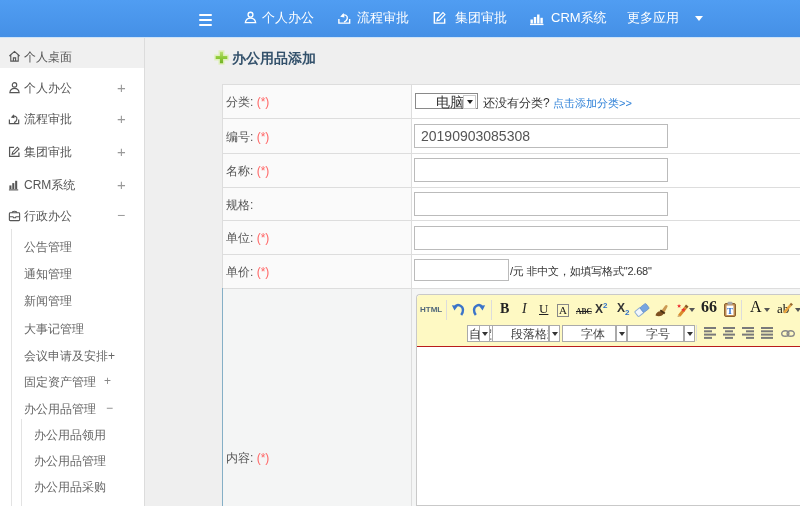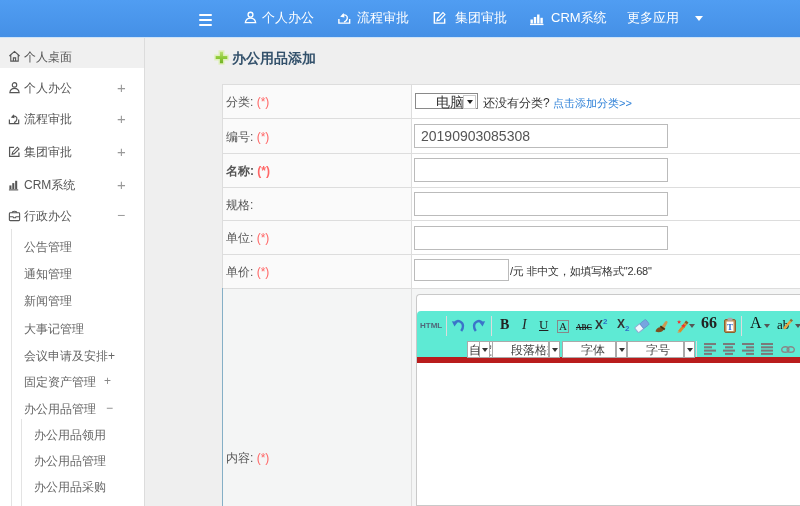--- a/index.html
+++ b/index.html
@@ -195,21 +195,21 @@
 <div class="hline" style="top:153px;"></div>
 <div class="hline" style="top:187px;"></div>
 <div class="hline" style="top:220px;"></div>
 <div class="hline" style="top:254px;"></div>
 <div class="hline" style="top:288px;"></div>
 <div id="tblleft"></div>
 <div id="tblleft2"></div>
 
 <div class="lbl" style="top:94px;">分类: <em>(*)</em></div>
 <div class="lbl" style="top:129px;">编号: <em>(*)</em></div>
-<div class="lbl" style="top:163px;font-weight:bold;">名称: <em>(*)</em></div>
+<div class="lbl" style="top:163px;">名称: <em>(*)</em></div>
 <div class="lbl" style="top:197px;">规格:</div>
 <div class="lbl" style="top:230px;">单位: <em>(*)</em></div>
 <div class="lbl" style="top:264px;">单价: <em>(*)</em></div>
 <div class="lbl" style="top:450px;">内容: <em>(*)</em></div>
 
 <div class="abs" style="left:415px;top:93px;width:63px;height:16px;border:1px solid #8a8a8a;background:#fff;">
   <span style="position:absolute;left:20px;top:0px;font-size:14px;color:#333;">电脑</span>
   <span style="position:absolute;right:1px;top:1px;width:13px;height:14px;background:#fff;border:1px solid #c9c9c9;">
     <span style="position:absolute;left:2.5px;top:4px;width:0;height:0;border-left:3.5px solid transparent;border-right:3.5px solid transparent;border-top:4.5px solid #222;"></span>
   </span>
@@ -218,21 +218,21 @@
 
 <div class="inp" style="top:124px;">20190903085308</div>
 <div class="inp" style="top:158px;"></div>
 <div class="inp" style="top:192px;"></div>
 <div class="inp" style="top:226px;"></div>
 
 <div class="inp" style="top:259px;width:95px;height:22px;"></div>
 <div class="abs" style="left:510px;top:264px;font-size:11px;letter-spacing:-0.2px;color:#333;">/元 非中文，如填写格式"2.68"</div>
 
 <div id="editor" class="abs" style="left:416px;top:294px;width:384px;height:212px;border:1px solid #c9c9c9;border-right:none;border-radius:4px 0 0 0;background:#fff;">
-  <div id="toolbar" class="abs" style="left:0;top:16px;width:384px;height:52px;background:#5eead4;border-bottom:6px solid #b91c1c;border-radius:4px 0 0 0;">
+  <div id="toolbar" class="abs" style="left:0;top:0;width:384px;height:52px;background:#fef9c3;border-bottom:1px solid #b91c1c;border-radius:4px 0 0 0;">
     <span class="tsep" style="left:29px;"></span>
     <span class="tsep" style="left:74px;"></span>
     <span class="tsep" style="left:324px;"></span>
     <span class="abs" style="left:3px;top:10px;font-size:8px;font-weight:bold;color:#50677a;">HTML</span>
     <svg class="abs" style="left:34px;top:6px;" width="15" height="16" viewBox="0 0 15 16">
       <path d="M10.2 14 C12.6 10.8 12.8 6.6 9.4 4.8 C7.1 3.6 4.9 4.4 3.8 6.1" fill="none" stroke="#3b74c9" stroke-width="2.4"></path>
       <path d="M0.9 4.2 L6.9 4.8 L3.5 9.6 Z" fill="#3b74c9"></path>
     </svg>
     <svg class="abs" style="left:54px;top:6px;" width="15" height="16" viewBox="0 0 15 16">
       <g transform="translate(15,0) scale(-1,1)">

